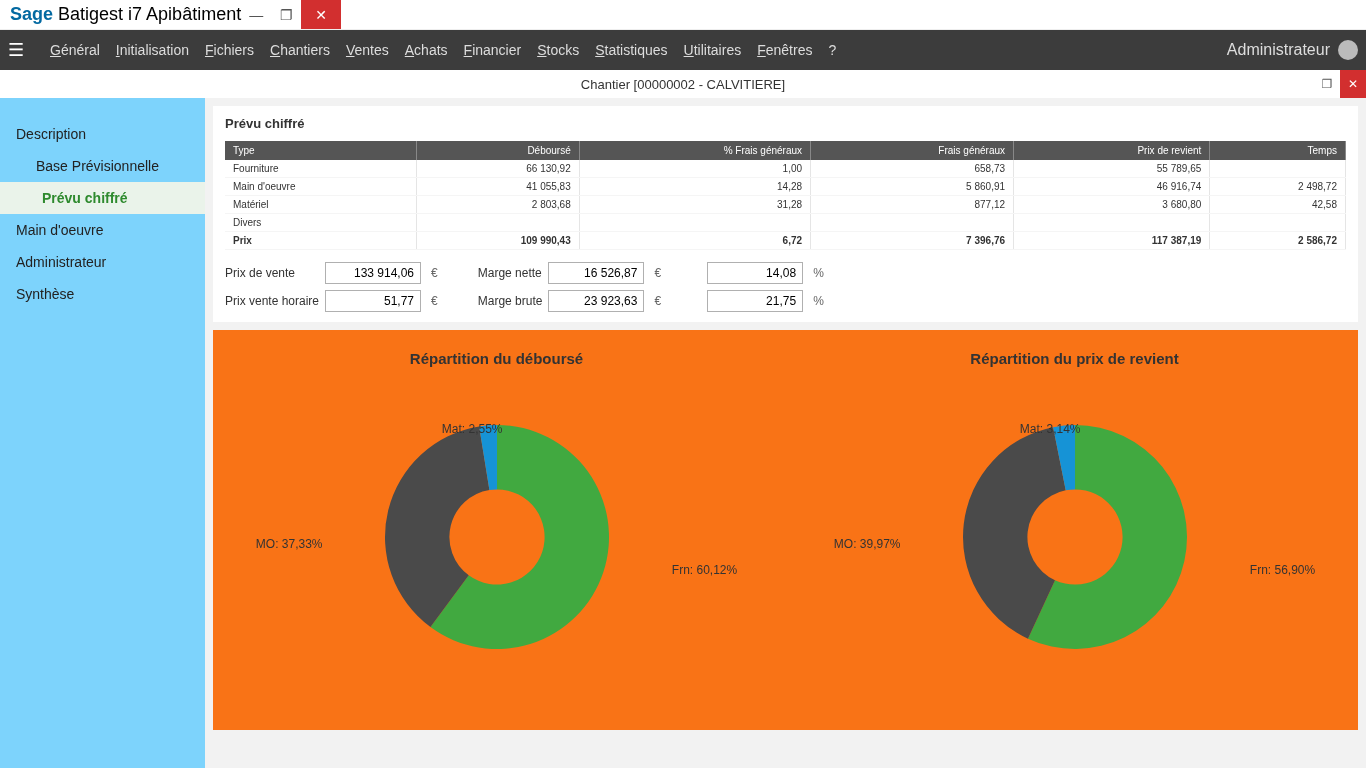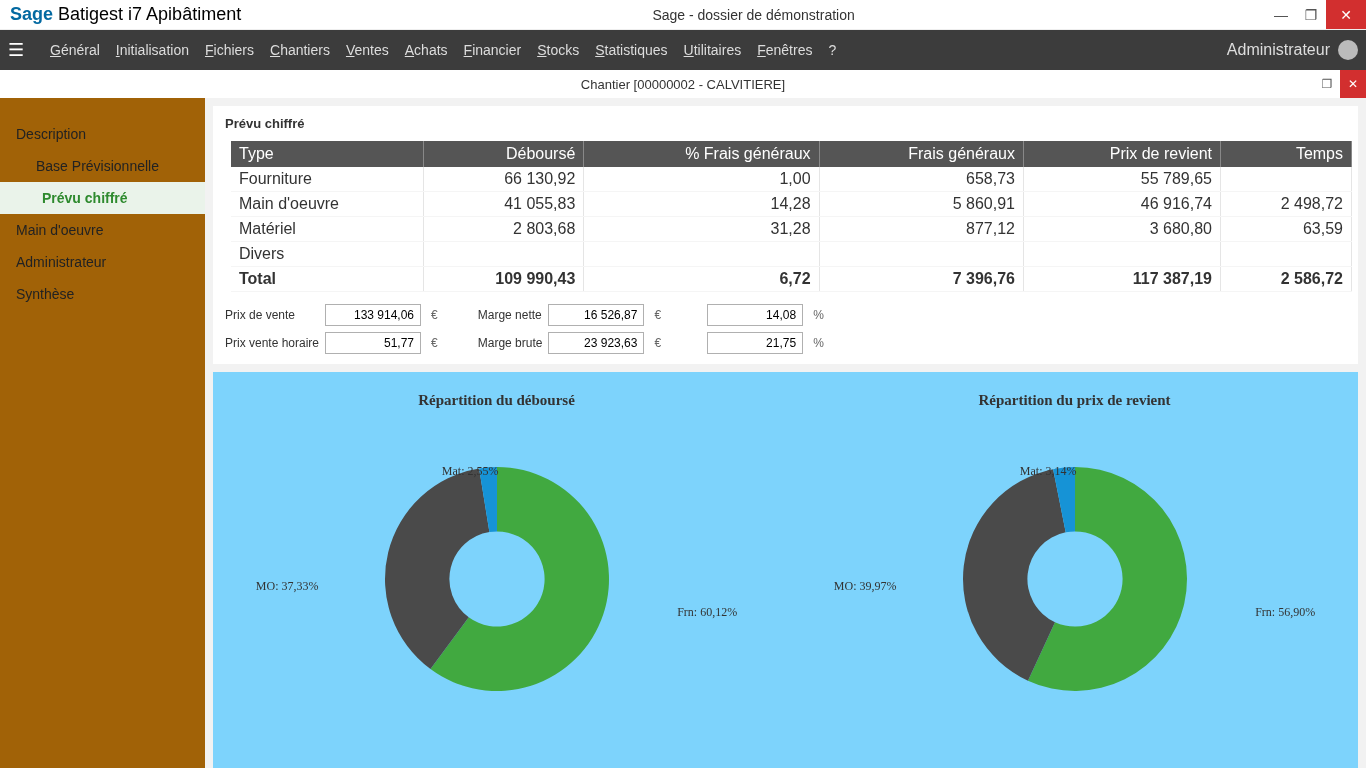--- a/index.html
+++ b/index.html
@@ -17,52 +17,51 @@
   .menu-item { margin: 0 8px; font-size: 14px; color: #ddd; cursor: default; }
   .menu-item u { text-decoration: underline; }
   .menu-spacer { flex: 1; }
   .user { color: #ddd; margin-right: 8px; font-size: 16px; }
   .user-icon { width: 20px; height: 20px; background: #bbb; border-radius: 50%; display: inline-block; position: relative; }
   .docbar { height: 28px; background: #fff; display: flex; align-items: center; justify-content: center; font-size: 13px; color: #333; position: relative; }
   .docbar-controls { position: absolute; right: 0; top: 0; height: 100%; display: flex; }
   .docbar-controls .win-btn { width: 26px; font-size: 12px; }
   .docbar-controls .win-btn.close { background: #d22f2f; color: #fff; width: 26px; }
   .content { display: flex; height: calc(100% - 98px); }
-  .sidebar { width: 205px; background: #a16207; padding-top: 20px; }
+  .sidebar { width: 205px; background: #7dd3fc; padding-top: 20px; }
   .side-item { padding: 8px 16px; color: #222; font-size: 14px; }
   .side-item.sub { padding-left: 36px; }
   .side-item.active { background: #eaf3ea; color: #2e8a2e; font-weight: 600; padding-left: 42px; }
   .main { flex: 1; background: #f2f2f2; padding: 8px 8px 0 8px; overflow: auto; }
   .panel { background: #fff; padding: 10px 12px; margin-bottom: 8px; }
   .section-title { font-weight: 700; font-size: 13px; margin-bottom: 10px; color: #333; }
-  table.grid { width: 100%; border-collapse: collapse; font-size: 16px; margin-left: 6px; }
+  table.grid { width: 100%; border-collapse: collapse; font-size: 10px; }
   table.grid th { background: #555; color: #fff; font-weight: 400; padding: 4px 8px; text-align: right; border-right: 1px solid #888; }
   table.grid th.first { text-align: left; }
   table.grid td { padding: 3px 8px; text-align: right; border-right: 1px solid #e5e5e5; border-bottom: 1px solid #f5f5f5; }
   table.grid td.first { text-align: left; }
   table.grid tr.total td { font-weight: 700; border-top: 1px solid #ccc; }
   .summary { display: flex; gap: 40px; padding-top: 12px; font-size: 12px; }
   .sum-col { display: grid; grid-template-columns: auto 100px auto; gap: 6px 6px; align-items: center; }
   .sum-col input { width: 96px; height: 22px; text-align: right; border: 1px solid #b0b0b0; padding: 2px 6px; font-size: 12px; }
   .sum-unit { color: #666; }
-  .charts { background: #7dd3fc; display: flex; gap: 31px; padding: 20px 10px; font-family: Liberation Serif, serif; }
+  .charts { background: #f97316; display: flex; gap: 31px; padding: 20px 10px; }
   .chart { flex: 1; position: relative; min-height: 360px; }
   .chart-title { text-align: center; font-weight: 700; font-size: 15px; margin-bottom: 10px; }
   .donut-wrap { position: relative; width: 100%; height: 320px; }
   .donut-label { position: absolute; font-size: 12px; white-space: nowrap; }
 </style>
 </head>
 <body>
 
 <div class="titlebar">
   <span class="app-title">
     <span class="sage">Sage</span>
     <span class="prod">Batigest i7 Apibâtiment</span>
   </span>
-  <span class="doc-title">Sage - dossier de démonstration</span>
   <div class="win-controls">
     <div class="win-btn">—</div>
     <div class="win-btn">❐</div>
     <div class="win-btn close">✕</div>
   </div>
 </div>
 
 <div class="menubar">
   <span class="menu-burger">☰</span>
   <span id="menu-items"><span class="menu-item"><u>G</u>énéral</span><span class="menu-item"><u>I</u>nitialisation</span><span class="menu-item"><u>F</u>ichiers</span><span class="menu-item"><u>C</u>hantiers</span><span class="menu-item"><u>V</u>entes</span><span class="menu-item"><u>A</u>chats</span><span class="menu-item"><u>F</u>inancier</span><span class="menu-item"><u>S</u>tocks</span><span class="menu-item"><u>S</u>tatistiques</span><span class="menu-item"><u>U</u>tilitaires</span><span class="menu-item"><u>F</u>enêtres</span><span class="menu-item">?</span></span>
@@ -119,32 +118,32 @@
               <td>5 860,91</td>
               <td>46 916,74</td>
               <td>2 498,72</td>
             </tr>
             <tr>
               <td class="first">Matériel</td>
               <td>2 803,68</td>
               <td>31,28</td>
               <td>877,12</td>
               <td>3 680,80</td>
-              <td>63,59</td>
+              <td>42,58</td>
             </tr>
             <tr>
               <td class="first">Divers</td>
               <td></td>
               <td></td>
               <td></td>
               <td></td>
               <td></td>
             </tr>
             <tr class="total">
-              <td class="first">Total</td>
+              <td class="first">Prix</td>
               <td>109 990,43</td>
               <td>6,72</td>
               <td>7 396,76</td>
               <td>117 387,19</td>
               <td>2 586,72</td>
             </tr>
           </tbody>
       </table>
       <div class="summary">
         <div class="sum-col">

